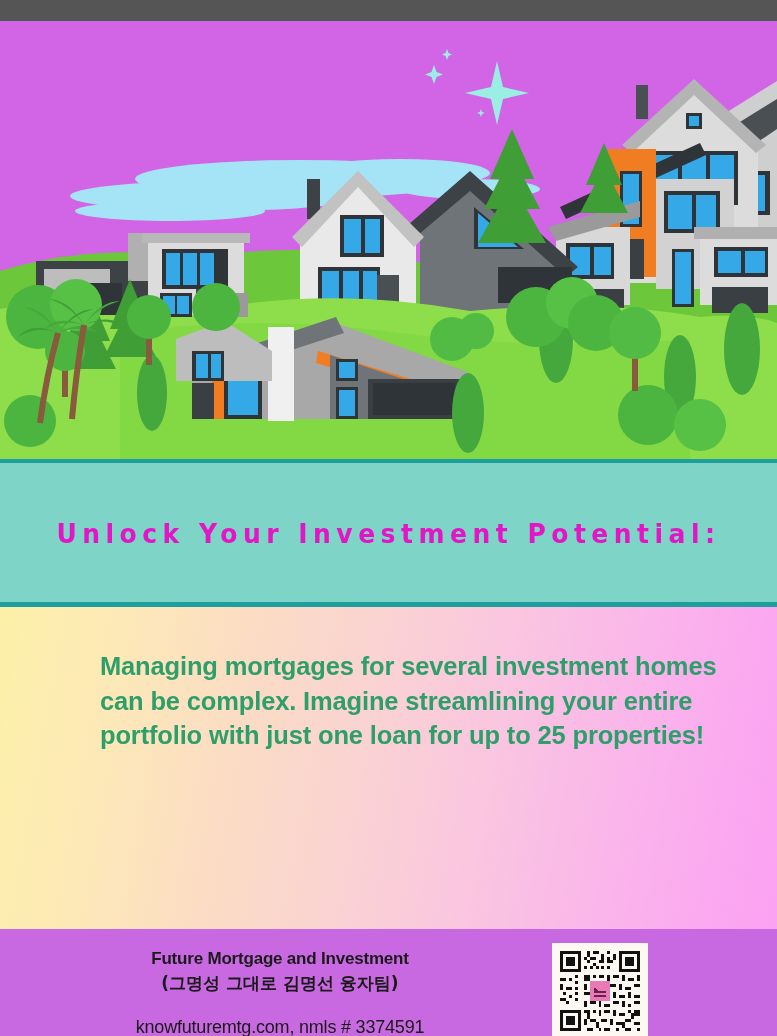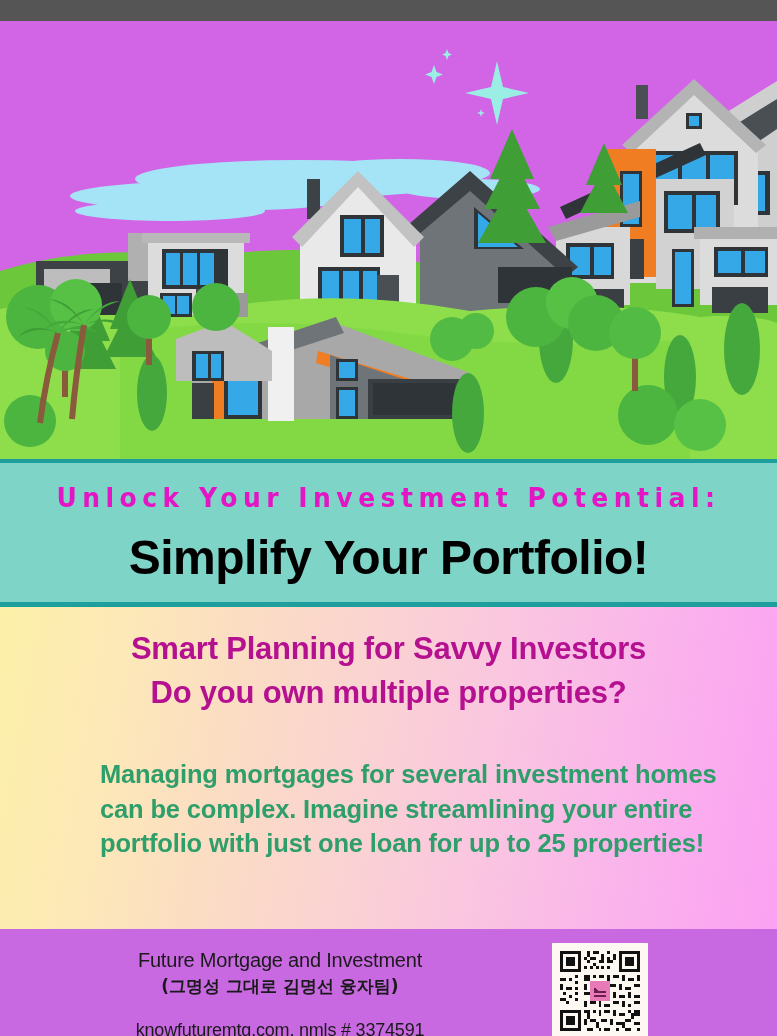--- a/index.html
+++ b/index.html
@@ -83,21 +83,21 @@
   .footer {
     position:absolute; left:0; top:908px;
     width:777px; height:128px;
     background:#c969e2;
   }
   .footer-text {
     position:absolute; left:60px; top:20px; width:440px;
     text-align:center; color:#1a1a1a;
   }
   .company {
-    font-size:20px; font-weight:normal; letter-spacing:-0.2px;
+    font-size:17px; font-weight:bold; letter-spacing:-0.2px;
   }
   .company-kr {
     font-size:17px; font-weight:bold; margin-top:3px;
     font-family:"DejaVu Sans", sans-serif;
   }
   .website {
     font-size:18px; margin-top:22px; letter-spacing:-0.2px;
   }
   .qr-wrap {
     position:absolute; left:552px; top:922px;
@@ -318,28 +318,23 @@
         <path d="M84 304 Q58 294 44 308 Q64 298 84 304" fill="#45a83c"></path>
         <path d="M84 304 Q110 292 126 306 Q102 296 84 304" fill="#3f9e35"></path>
         <path d="M84 304 Q70 280 50 278 Q72 286 84 304" fill="#3f9e35"></path>
         <path d="M84 304 Q100 280 120 280 Q98 286 84 304" fill="#45a83c"></path>
       </g>
     </svg>
   </div>
 
   <div class="teal-band">
     <div class="eyebrow">Unlock Your Investment Potential:</div>
-    <div class="headline">Simplify Your Portfolio!</div>
   </div>
 
   <div class="body-band">
-    <div class="subhead">
-      <span>Smart Planning for Savvy Investors</span>
-      <span class="line2">Do you own multiple properties?</span>
-    </div>
     <div class="para">Managing mortgages for several investment homes can be complex. Imagine streamlining your entire portfolio with just one loan for up to 25 properties!</div>
   </div>
 
   <div class="footer">
     <div class="footer-text">
       <div class="company">Future Mortgage and Investment</div>
       <div class="company-kr">(그명성 그대로 김명선 융자팀)</div>
       <div class="website">knowfuturemtg.com, nmls # 3374591</div>
     </div>
   </div>

